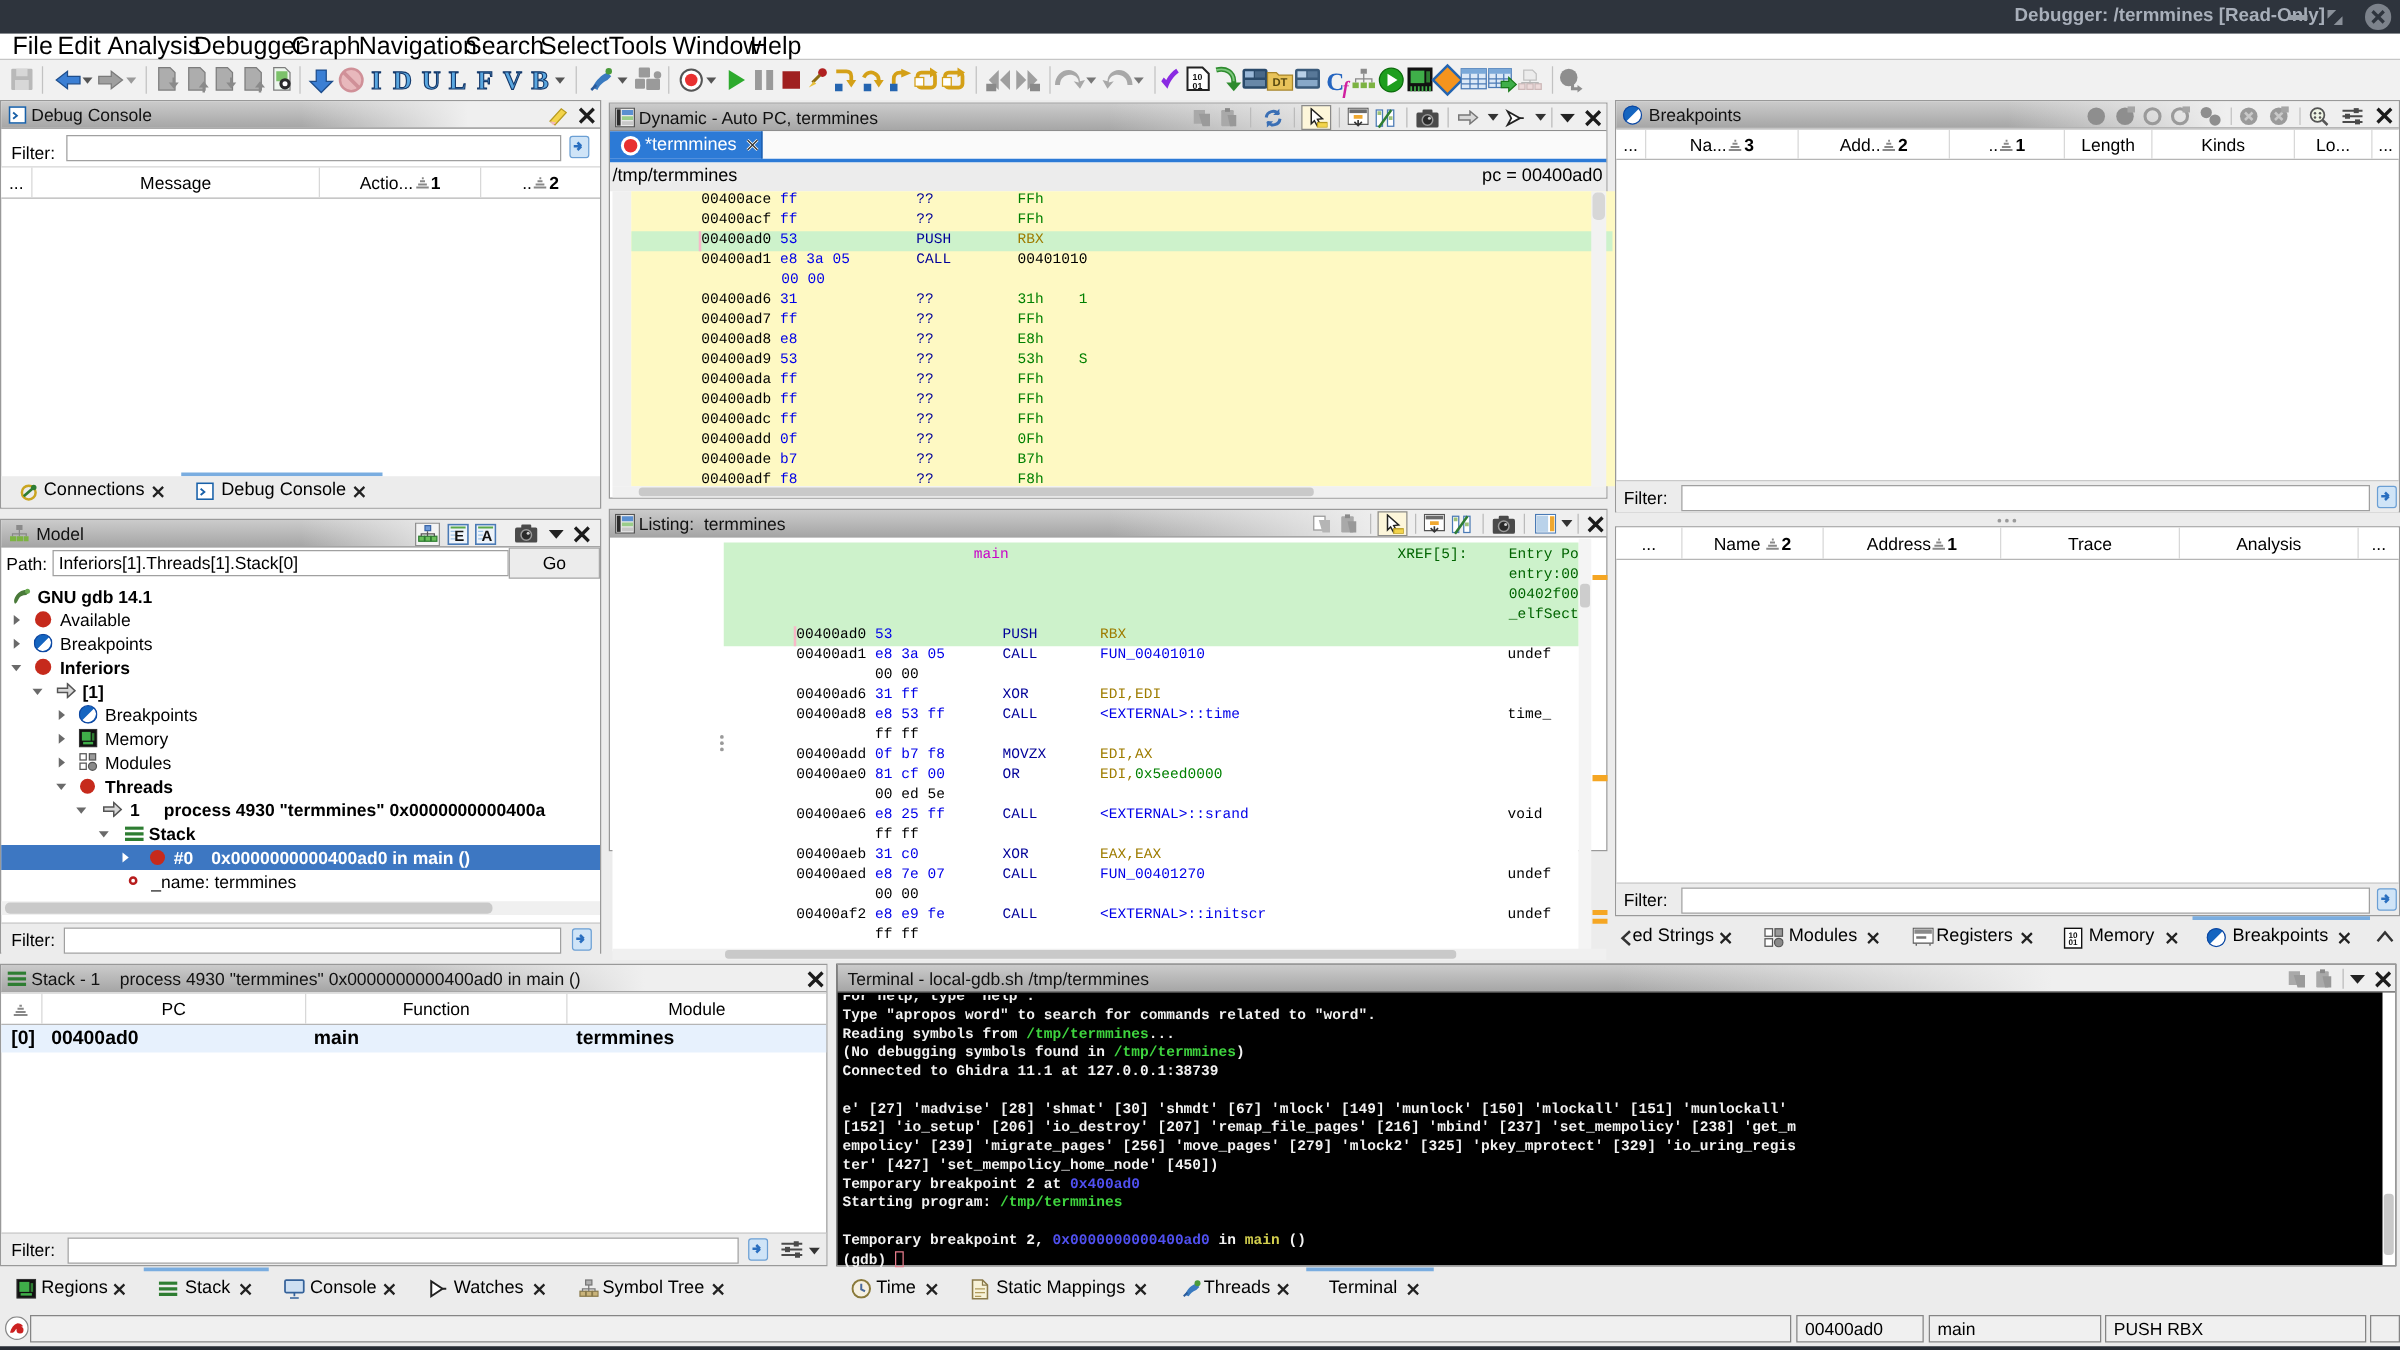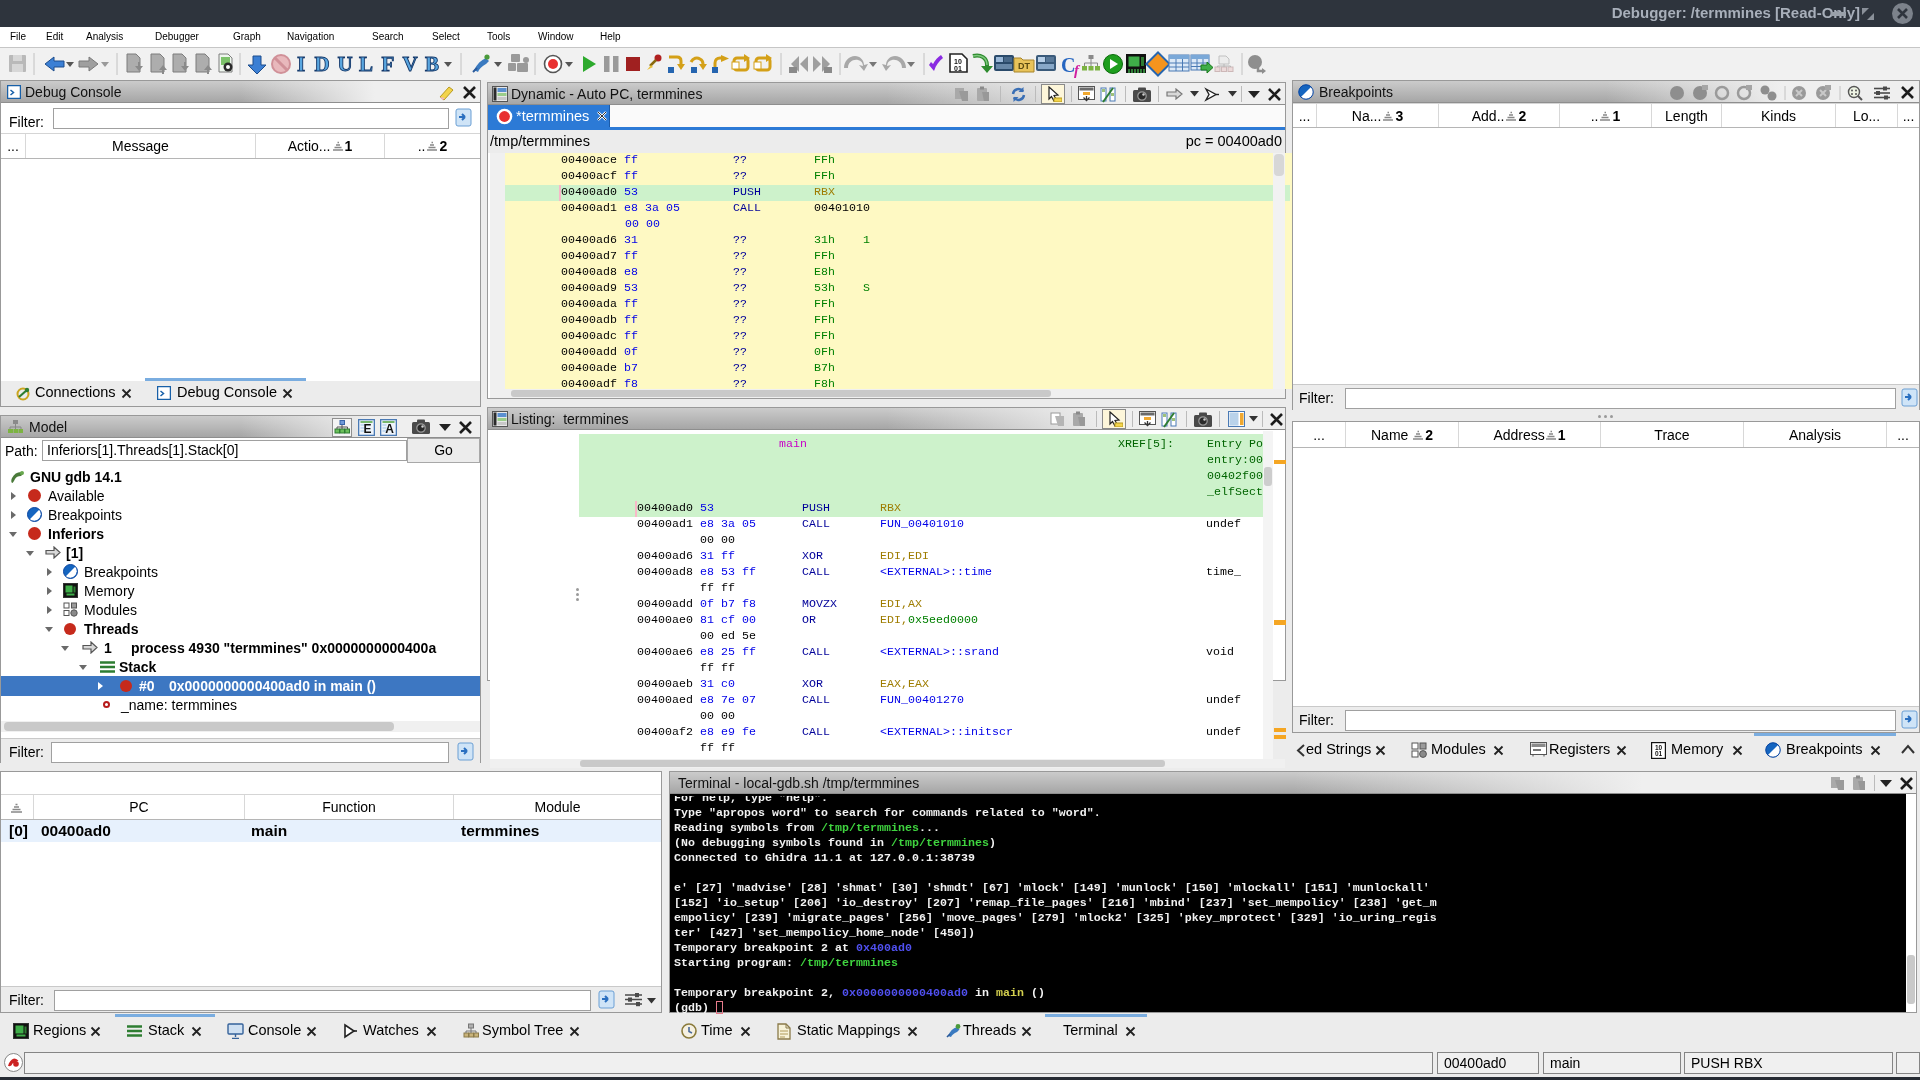--- a/index.html
+++ b/index.html
@@ -32,21 +32,21 @@
 <svg class="a" style="left:1860px;top:6px" width="16" height="16">
     <path d="M2 2h7L2 9z" fill="#8a9099"></path>
     <path d="M14 14H7l7-7z" fill="#8a9099"></path>
   </svg>
 <svg class="a" style="left:1891px;top:2px" width="23" height="23">
     <circle cx="11.5" cy="11.5" r="10.5" fill="#7c828b"></circle>
     <path d="M7 7l9 9M16 7l-9 9" stroke="#2e343d" stroke-width="2.6"></path>
   </svg>
 
 <div class="a" style="left:0;top:27px;width:1920px;height:21px;background:#fff;border-bottom:1px solid #c6c6c6"></div>
-<div class="a" style="top:27px;height:21px;line-height:20px;font-size:10px;color:#000;left:0;width:700px">
+<div class="a" style="top:27px;height:21px;line-height:20px;font-size:20px;color:#000;left:0;width:700px">
 <span class="a" style="left:10px">File</span>
     <span class="a" style="left:46px">Edit</span>
     <span class="a" style="left:86px">Analysis</span>
     <span class="a" style="left:155px">Debugger</span>
     <span class="a" style="left:233px">Graph</span>
     <span class="a" style="left:287px">Navigation</span>
     <span class="a" style="left:372px">Search</span>
     <span class="a" style="left:432px">Select</span>
     <span class="a" style="left:487px">Tools</span>
     <span class="a" style="left:538px">Window</span>
@@ -448,20 +448,29 @@
   <span class="a fl" style="left:8px;line-height:26px">Filter:</span>
   <div class="field" style="left:50px;top:3px;width:398px;height:21px"></div>
   <svg class="a" style="left:456px;top:3px" width="17" height="19">
         <rect x="1" y="1" width="15" height="17" rx="2" fill="#cfe4f7" stroke="#6b9fd4"></rect>
         <path d="M4 9h6m0 0l-3-3m3 3l-3 3" stroke="#2a6fc0" stroke-width="2" fill="none"></path>
       </svg>
  </div>
 </div>
 
 <div class="panel" style="left:0;top:771px;width:662px;height:242px">
+ <div class="pt">
+      <svg class="a" style="left:5px;top:5px" width="15" height="12">
+        <path d="M0 1.5h15M0 6h15M0 10.5h15" stroke="#2e7d32" stroke-width="2.6"></path>
+      </svg>
+      <span class="ptt" style="left:24px">Stack - 1&nbsp;&nbsp;&nbsp;&nbsp;process 4930 "termmines" 0x0000000000400ad0 in main ()</span>
+ <svg class="a" style="left:644px;top:4px" width="15" height="15">
+        <path d="M2 2l11 11M13 2L2 13" stroke="#1c1c1c" stroke-width="2.6"></path>
+      </svg>
+    </div>
  <div class="th" style="left:0;top:22px;width:660px;height:26px">
   <div class="thc" style="left:0;width:33px">
         <svg width="14" height="13">
           <path d="M1 11h11M2.5 8.5h8M4 6h5M5.5 3.5h2" stroke="#888" stroke-width="1.6"></path>
         </svg>
       </div>
   <div class="thc" style="left:33px;width:211px">PC</div>
   <div class="thc" style="left:244px;width:209px">Function</div>
   <div class="thc" style="left:453px;width:207px;border-right:none">Module</div>
  </div>

